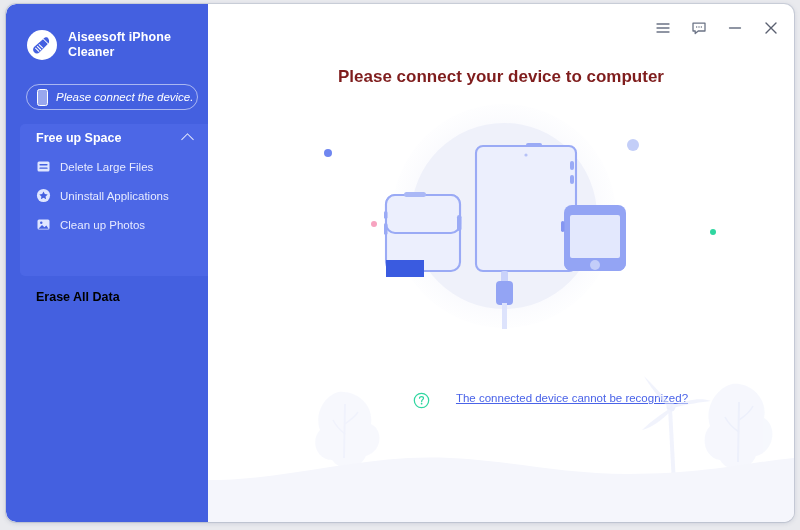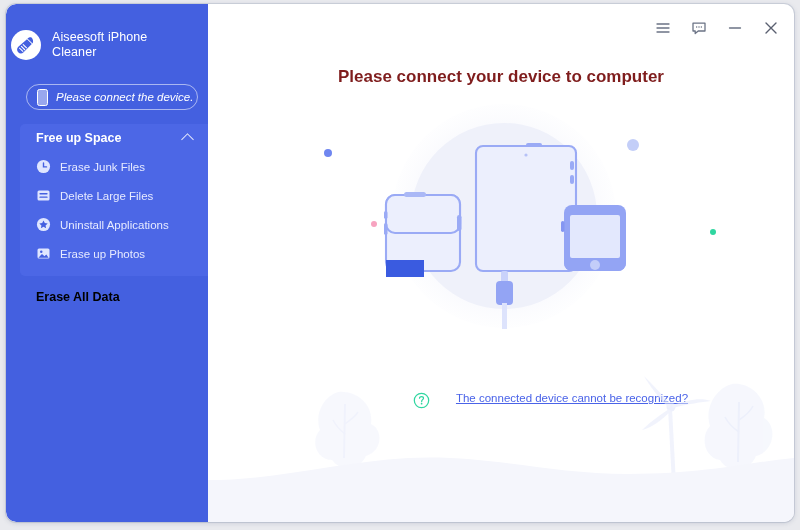--- a/index.html
+++ b/index.html
@@ -31,26 +31,27 @@
     top: 0;
     width: 202px;
     height: 518px;
     background: #4460e0;
     border-radius: 10px 0 0 10px;
     overflow: hidden;
   }
 
   #brand {
     position: absolute;
-    left: 4px;
+    left: 20px;
     top: 18px;
     width: 180px;
     height: 46px;
     display: flex;
     align-items: center;
+    font-weight: bold;
   }
   #brand-logo {
     width: 32px;
     height: 32px;
     flex: 0 0 32px;
     margin-right: 10px;
   }
   #brand-title {
     color: #ffffff;
     font-size: 12.5px;
@@ -259,27 +260,20 @@
       <span id="connect-pill-label">Please connect the device.</span>
     </div>
 
     <div id="group-freeup">
 
       <div id="group-header">
         <span id="group-header-label">Free up Space</span>
         <span class="chev-up"></span>
       </div>
 
-      <div class="nav-item">
-        <svg class="nav-icon" viewBox="0 0 16 16">
-          <circle cx="8" cy="8" r="7" fill="#dfe6ff"></circle>
-          <path d="M8 4.2 V8.4 H11.2" stroke="#4460e0" stroke-width="1.5" fill="none" stroke-linecap="round"></path>
-        </svg>
-        <span class="nav-label">Erase Junk Files</span>
-      </div>
 
       <div class="nav-item">
         <svg class="nav-icon" viewBox="0 0 16 16">
           <rect x="1.6" y="2.6" width="12.8" height="10.8" rx="1.6" fill="#dfe6ff"></rect>
           <rect x="3.6" y="5.4" width="8.8" height="1.5" rx="0.7" fill="#4460e0"></rect>
           <rect x="3.6" y="9" width="8.8" height="1.5" rx="0.7" fill="#4460e0"></rect>
         </svg>
         <span class="nav-label">Delete Large Files</span>
       </div>
 
@@ -290,21 +284,21 @@
         </svg>
         <span class="nav-label">Uninstall Applications</span>
       </div>
 
       <div class="nav-item">
         <svg class="nav-icon" viewBox="0 0 16 16">
           <rect x="1.6" y="2.6" width="12.8" height="10.8" rx="1.6" fill="#dfe6ff"></rect>
           <circle cx="5.6" cy="6.2" r="1.3" fill="#4460e0"></circle>
           <path d="M2.6 12.4 L6.4 8.4 L9 11 L11 9 L13.4 12.4 Z" fill="#4460e0"></path>
         </svg>
-        <span class="nav-label">Erase up Photos</span>
+        <span class="nav-label">Clean up Photos</span>
       </div>
 
     </div>
 
     <div id="erase-all-data">Erase All Data</div>
   </div>
 
   <div id="titlebar">
     <svg class="win-btn" viewBox="0 0 18 18">
       <path d="M3 5 H15 M3 9 H15 M3 13 H15" stroke="#6b7385" stroke-width="1.3" stroke-linecap="round"></path>

